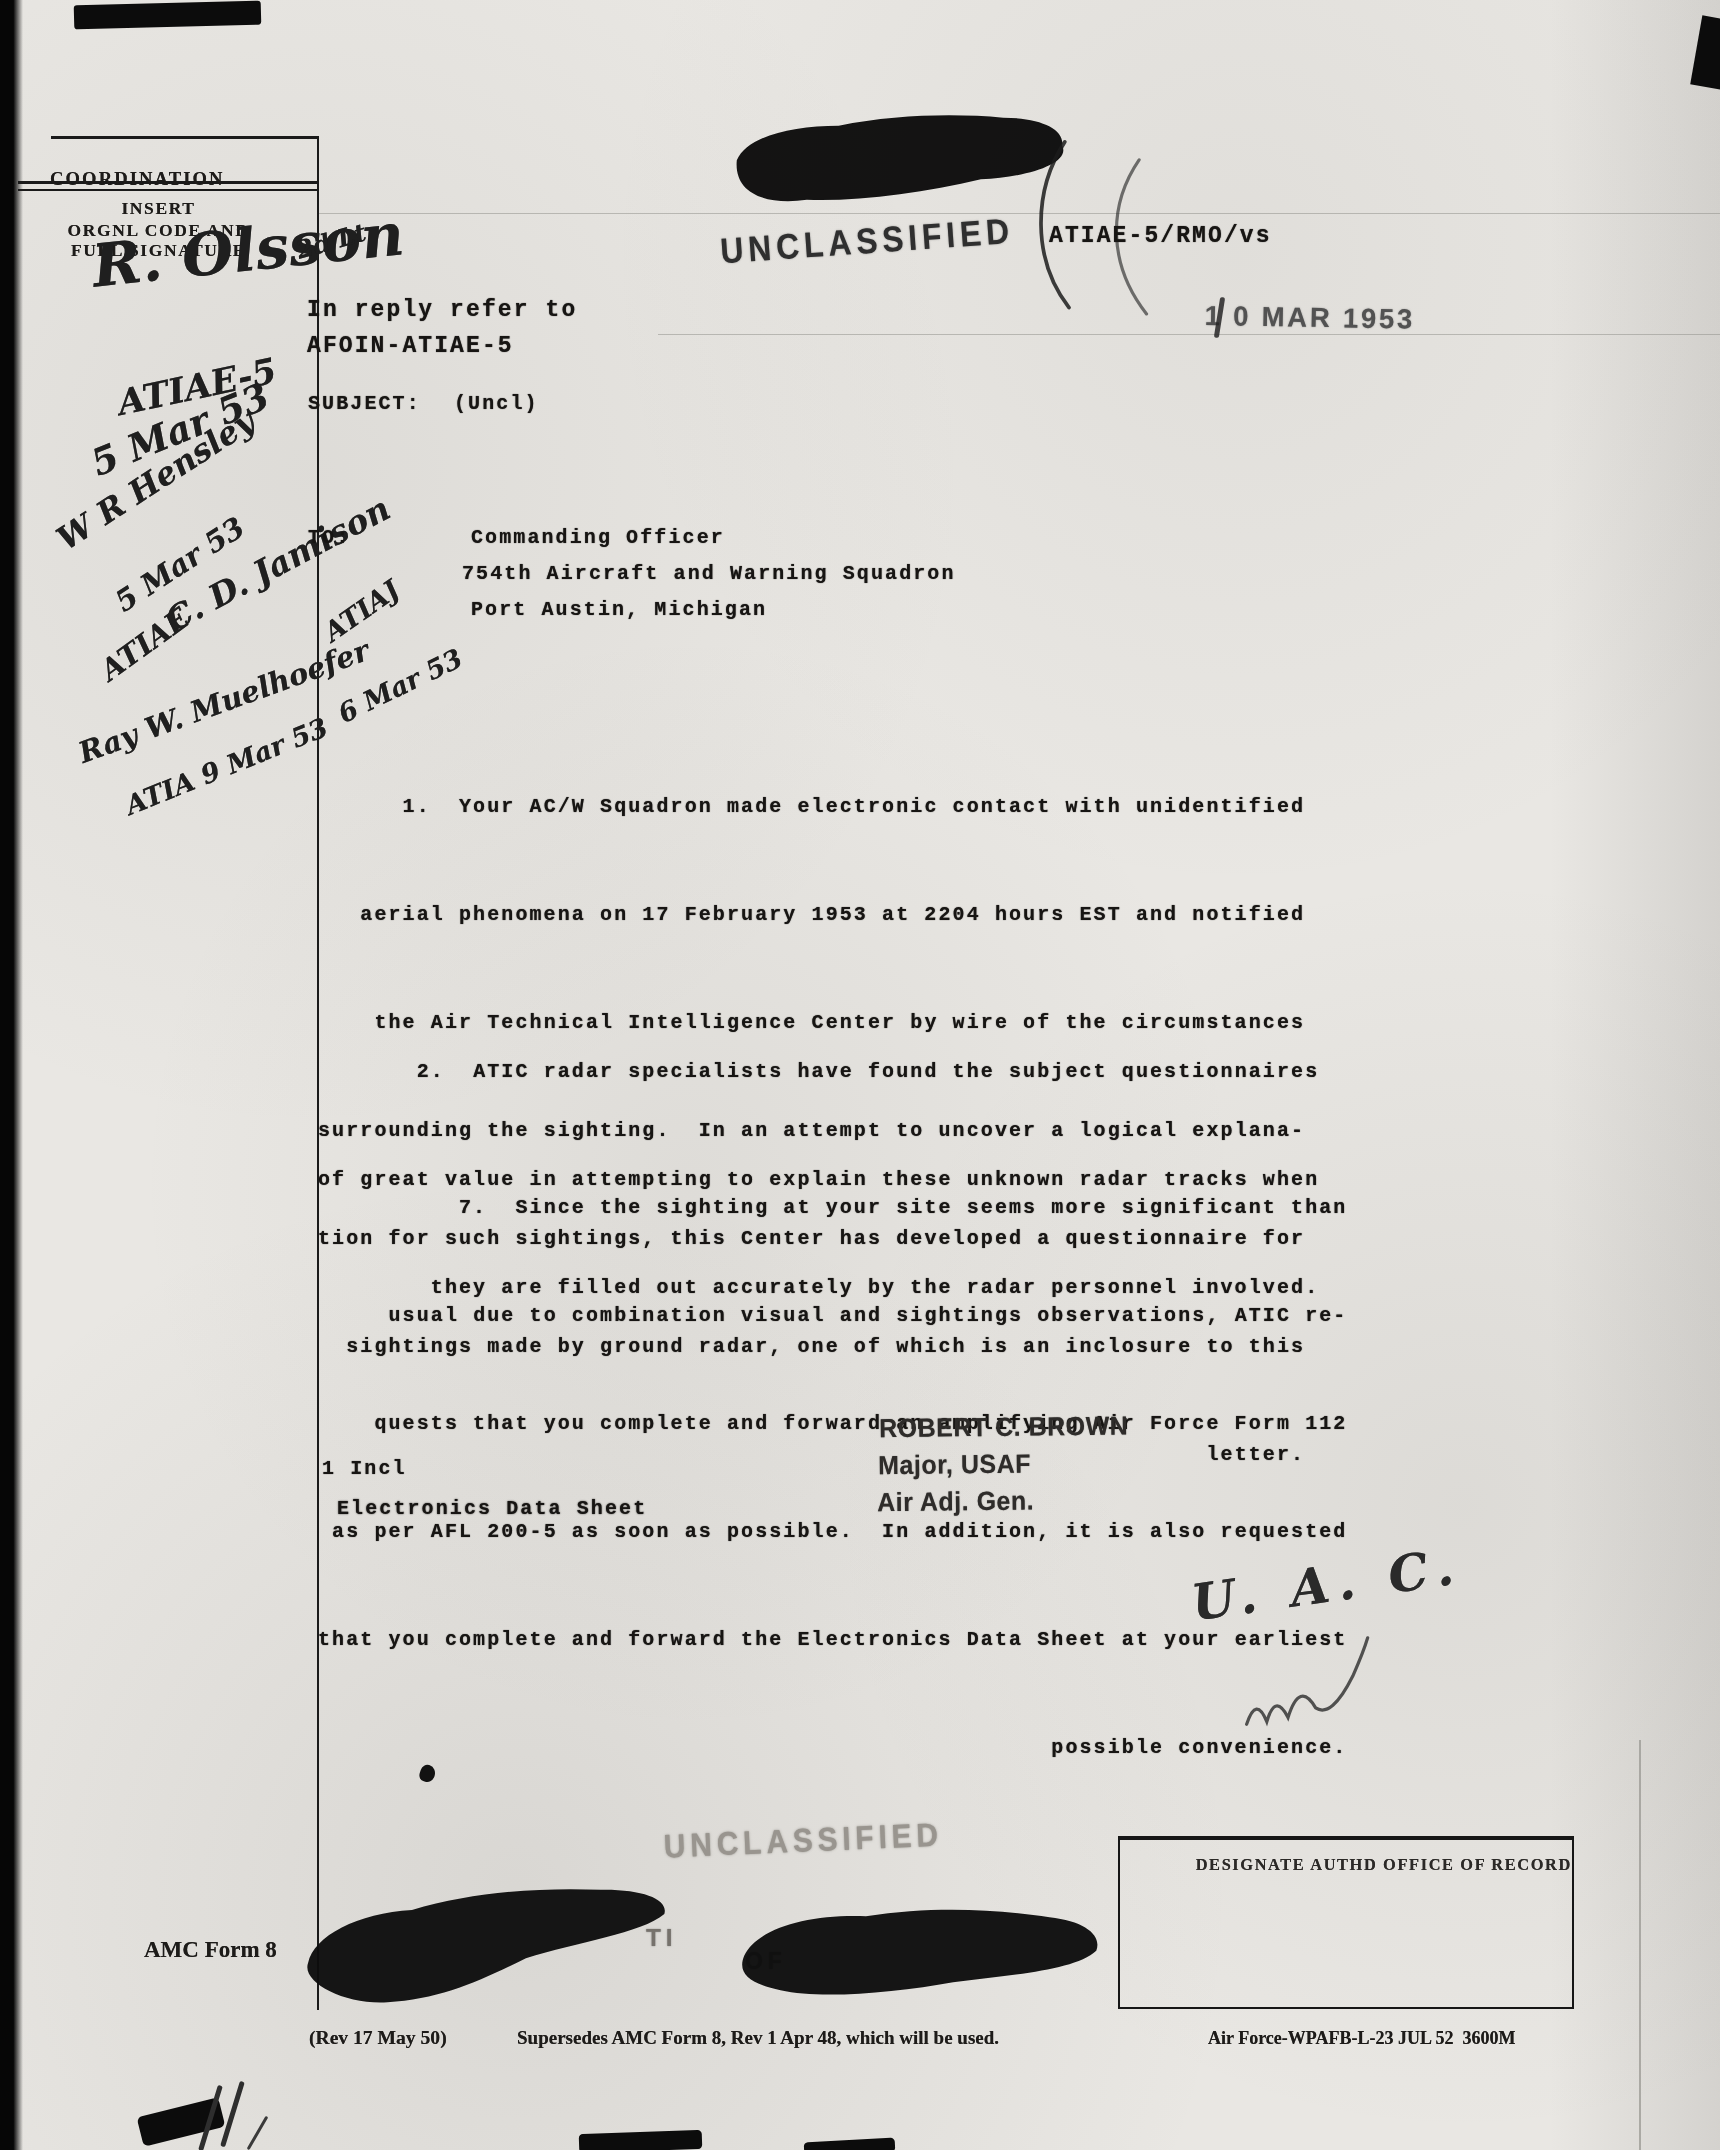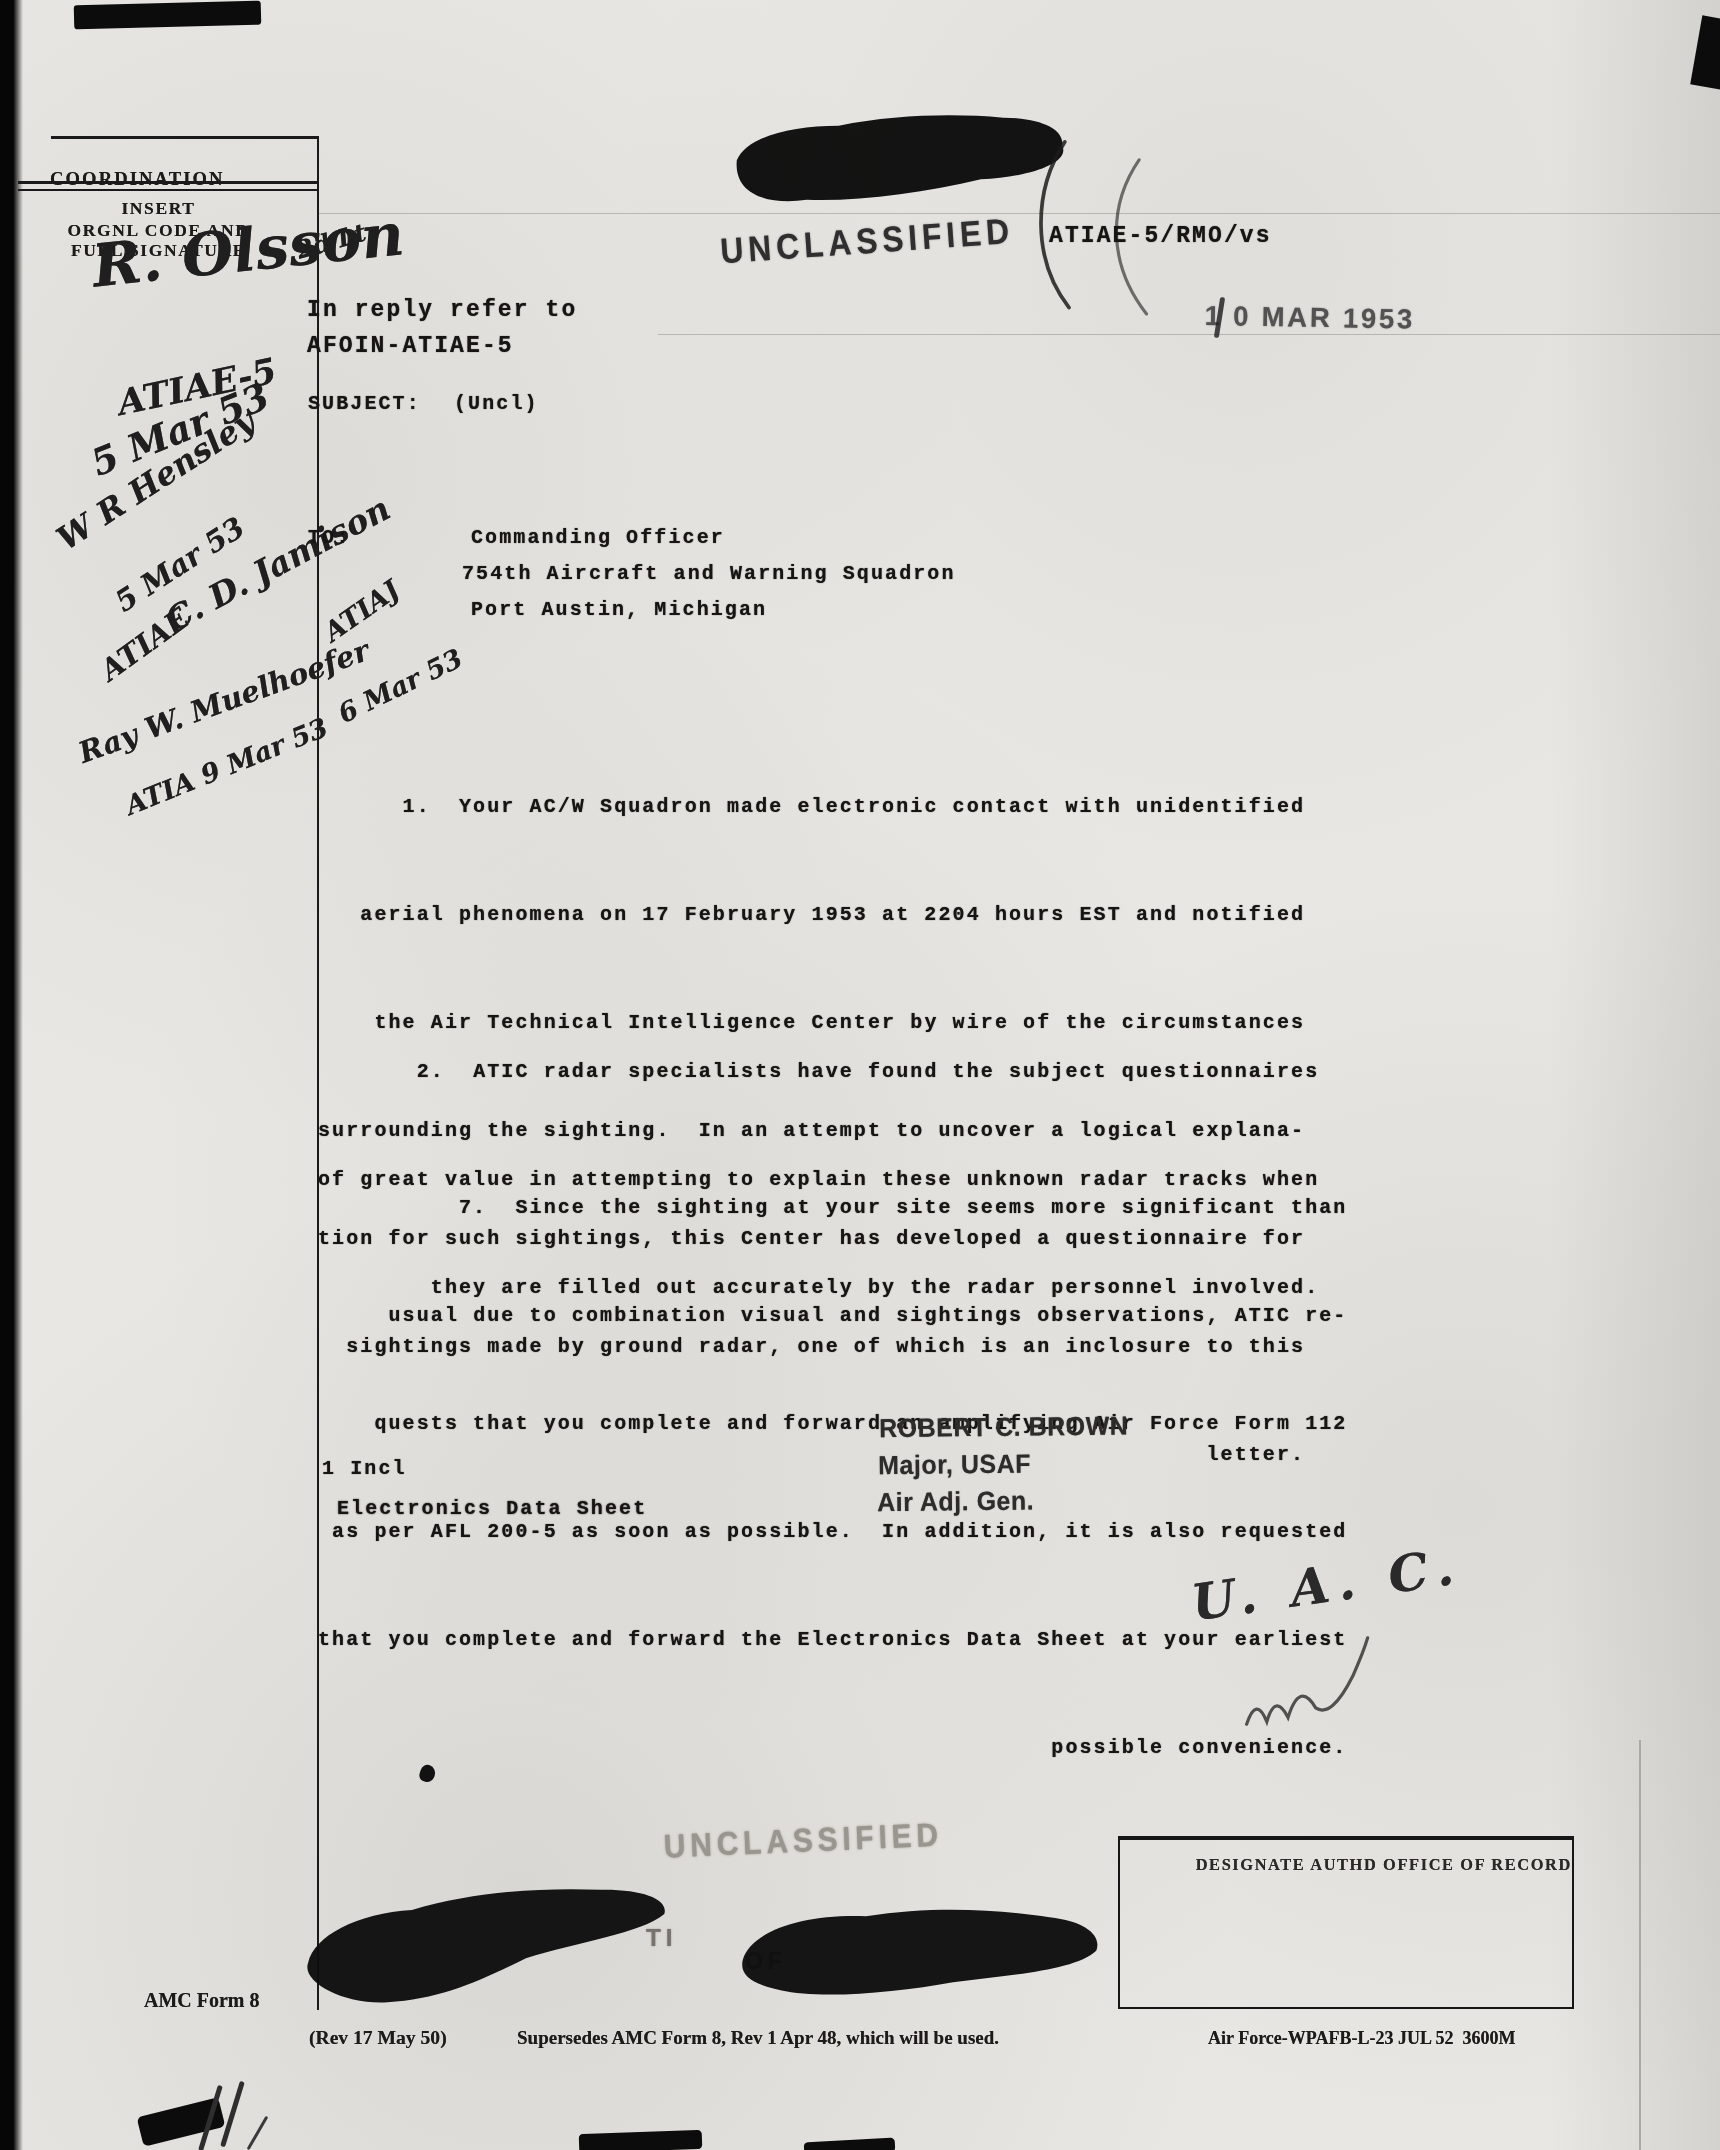--- a/index.html
+++ b/index.html
@@ -182,21 +182,21 @@
     <path d="M12,118 C30,68 118,38 220,46 C340,28 470,38 578,58 C658,68 702,94 690,120 C642,150 520,150 420,166 C330,196 250,220 150,212 C70,206 -6,152 12,118 Z" fill="#0d0d0d" fill-opacity="0.96"></path>
   </svg>
   <svg class="abs" style="left:733px;top:1905px;transform:rotate(-2deg);transform-origin:left top;" width="371" height="106" viewBox="0 0 700 200">
     <path d="M18,96 C44,46 140,22 250,30 C380,14 500,26 596,44 C664,54 694,82 682,110 C640,146 520,150 410,160 C300,176 160,184 84,164 C28,150 2,130 18,96 Z" fill="#0d0d0d" fill-opacity="0.96"></path>
   </svg>
 
   <div class="abs" style="left:1118px;top:1836px;width:456px;height:173px;border:2.7px solid #161616;border-top-width:4.2px;box-sizing:border-box;">
     <div class="form-serif" style="margin-top:15px;text-align:right;font-size:16.4px;letter-spacing:1.6px;color:#2b2927;">DESIGNATE AUTHD OFFICE OF RECORD</div>
   </div>
 
-  <div class="abs form-serif" style="left:144px;top:1989px;font-size:20px;">AMC Form 8</div>
+  <div class="abs form-serif" style="left:144px;top:1937px;font-size:23px;">AMC Form 8</div>
   <div class="abs form-serif" style="left:309px;top:2027px;font-size:19.6px;">(Rev 17 May 50)</div>
   <div class="abs form-serif" style="left:517px;top:2027px;font-size:19px;">Supersedes AMC Form 8, Rev 1 Apr 48, which will be used.</div>
   <div class="abs form-serif" style="left:1208px;top:2028px;font-size:18px;">Air Force-WPAFB-L-23 JUL 52  3600M</div>
 
   <div class="abs blackmark" style="left:139px;top:2107px;width:84px;height:30px;transform:rotate(-14deg);border-radius:5.3px;"></div>
   <div class="abs" style="left:208px;top:2084px;width:4.8px;height:68px;background:#2e2e2e;transform:rotate(17deg);border-radius:2.1px;"></div>
   <div class="abs" style="left:230px;top:2080px;width:4.8px;height:68px;background:#2e2e2e;transform:rotate(17deg);border-radius:2.1px;"></div>
   <div class="abs" style="left:256px;top:2114px;width:3.2px;height:38px;background:#3a3a3a;transform:rotate(30deg);border-radius:1.6px;"></div>
   <div class="abs blackmark" style="left:579px;top:2132px;width:123px;height:19px;transform:rotate(-2deg);border-radius:4.2px;"></div>
   <div class="abs blackmark" style="left:804px;top:2140px;width:91px;height:13.8px;transform:rotate(-3deg);border-radius:4.2px;"></div>

